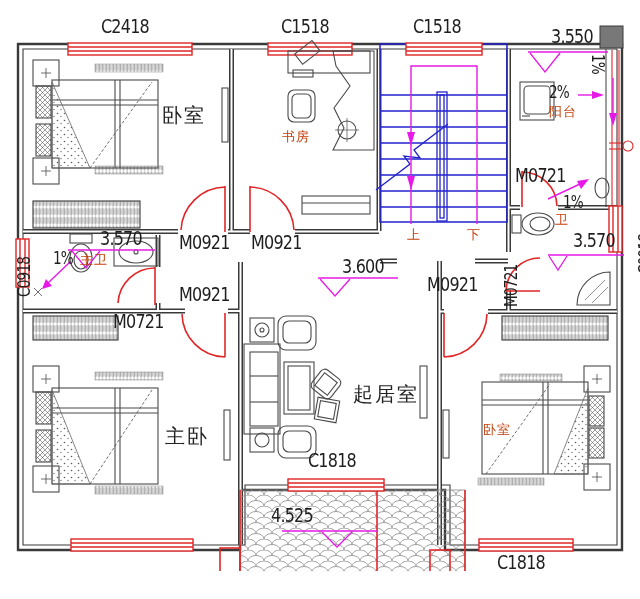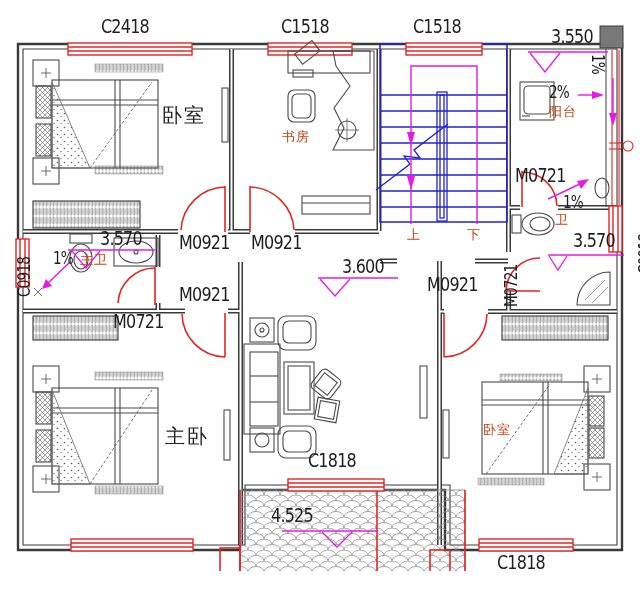--- a/index.html
+++ b/index.html
@@ -363,20 +363,21 @@
 
 <div class="lbl" style="left:100px;top:228px;">3.570</div>
 <div class="lbl sm" style="left:53px;top:250px;">1%</div>
 <div class="cn" style="position:absolute;left:80px;top:251px;">主卫</div>
 <div class="lbl sm rotccw" style="left:16px;top:297px;">C0918</div>
 
 <div class="lbl" style="left:342px;top:256px;">3.600</div>
 <div class="cn" style="position:absolute;left:407px;top:226px;">上</div>
 <div class="cn" style="position:absolute;left:467px;top:226px;">下</div>
 
+<div class="cn20" style="position:absolute;left:353px;top:381px;">起居室</div>
 <div class="cn20" style="position:absolute;left:165px;top:423px;text-align:center;">主卧</div>
 <div class="cn" style="position:absolute;left:483px;top:421px;">卧室</div>
 
 <div class="lbl" style="left:308px;top:450px;">C1818</div>
 <div class="lbl" style="left:271px;top:505px;">4.525</div>
 <div class="lbl" style="left:497px;top:552px;">C1818</div>
 
 </div>
 
 </body></html>

